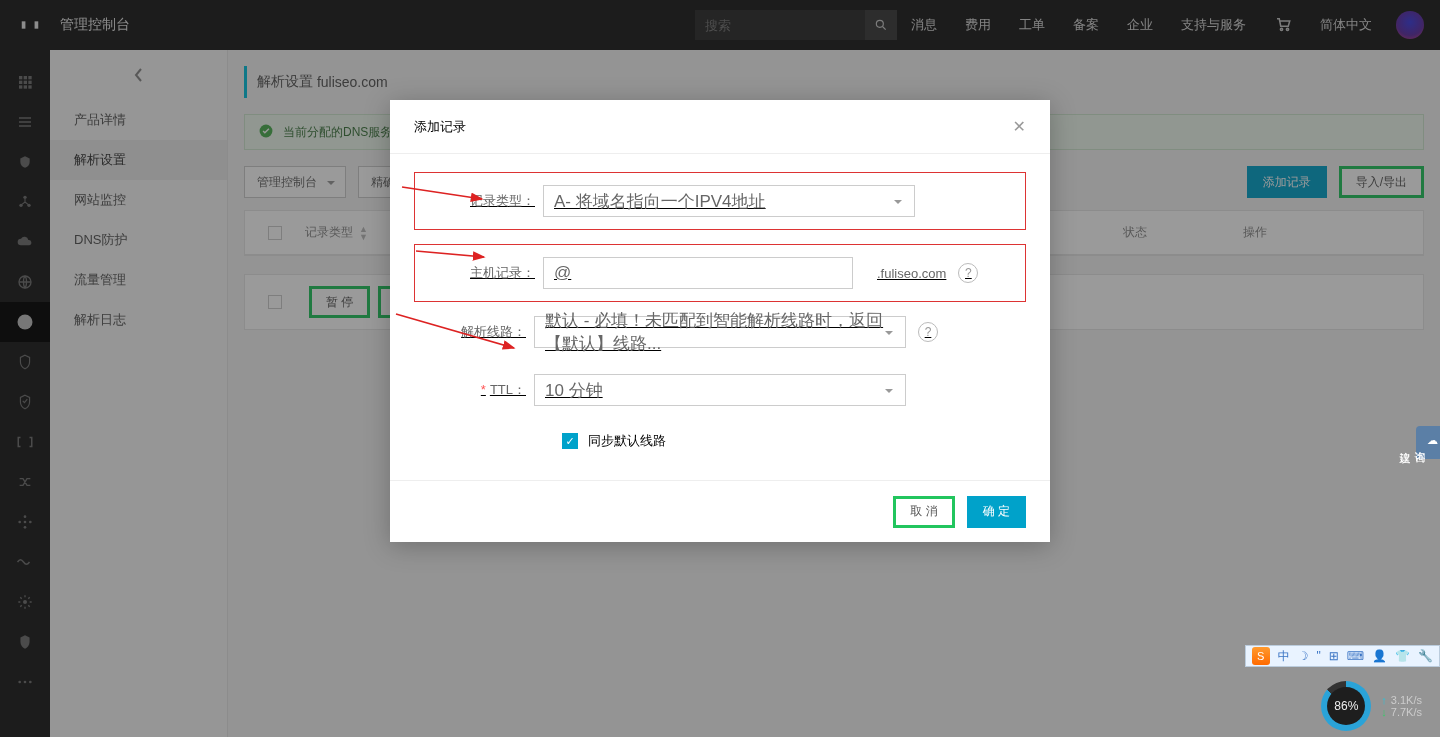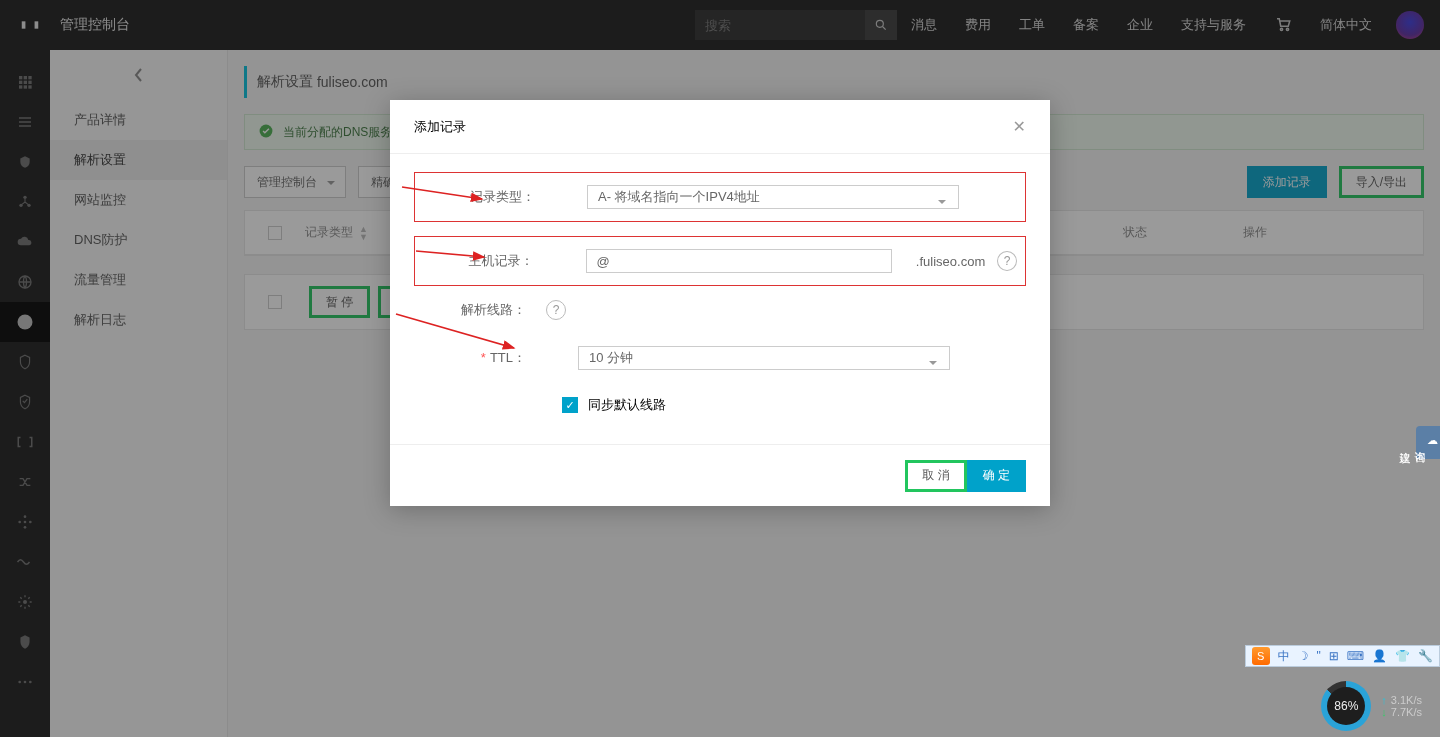--- a/index.html
+++ b/index.html
@@ -163,31 +163,30 @@
     background:#fff;
     box-shadow:0 4px 24px rgba(0,0,0,.25);
   }
   .modal-head {
     height:54px; display:flex; align-items:center; padding:0 24px;
     border-bottom:1px solid #eee;
   }
   .modal-head .x { margin-left:auto; color:#999; cursor:pointer; font-size:16px; }
   .modal-body { padding:18px 24px 30px 24px; }
 
-  .form-row { display:flex; align-items:center; margin-bottom:26px; }
+  .form-row { display:flex; align-items:center; margin-bottom:26px;text-decoration:underline; }
   .form-label {
     width:120px; text-align:right; color:#666; font-size:13px;
     padding-right:8px;
   }
   .form-label .req { color:#f55; margin-right:4px; }
   .form-select, .form-input {
-    height:24px; border:1px solid #ccc; background:#fff;
-    padding:0 10px; font-size:13px; color:#666;
+    height:32px; border:1px solid #ccc; background:#fff;
+    padding:0 10px; font-size:17px; color:#666;
     position:relative;
-    margin-left:44px;
   }
   .form-select { width:372px; display:flex; align-items:center; }
   .form-select::after {
     content:""; position:absolute; right:12px; top:14px;
     border:4px solid transparent; border-top-color:#999;
   }
   .form-input { width:310px; }
   .form-input.focused { border:1px solid #25c1d0; box-shadow:0 0 0 1px #25c1d0; width:372px; }
   .domain-suffix { margin-left:24px; color:#666; font-size:13px; }
   .help-icon {
@@ -202,21 +201,21 @@
   .checkbox-row { display:flex; align-items:center; margin-left:148px; gap:10px; }
   .chkbox {
     width:16px; height:16px; background:#00a2ca;
     display:flex; align-items:center; justify-content:center;
     color:#fff; font-size:11px;
   }
 
   .modal-foot {
     height:62px; border-top:1px solid #eee;
     display:flex; align-items:center; justify-content:flex-end;
-    padding:0 24px; 
+    padding:0 24px; gap:12px;
   }
 
   
   .arrow {
     position:absolute; pointer-events:none;
   }
   .arrow svg { overflow:visible; }
 
   
   .rhelper {
@@ -477,20 +476,21 @@
         <div class="form-row">
           <div class="form-label">主机记录：</div>
           <input class="form-input" value="@" style="">
           <span class="domain-suffix">.fuliseo.com</span>
           <span class="help-icon">?</span>
         </div>
       </div>
 
       <div class="form-row">
         <div class="form-label">解析线路：</div>
+        <div class="form-select">默认 - 必填！未匹配到智能解析线路时，返回【默认】线路...</div>
         <span class="help-icon">?</span>
       </div>
 
 
       <div class="form-row">
         <div class="form-label"><span class="req">*</span><span>TTL：</span></div>
         <div class="form-select">10 分钟</div>
       </div>
 
       <div class="checkbox-row">

